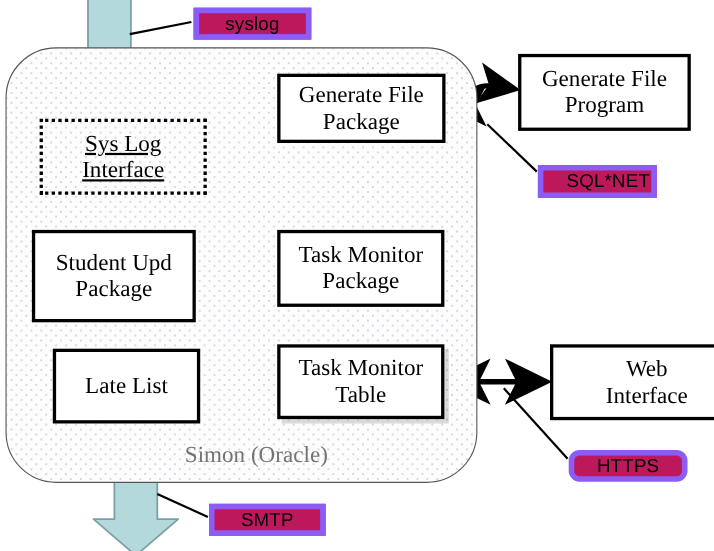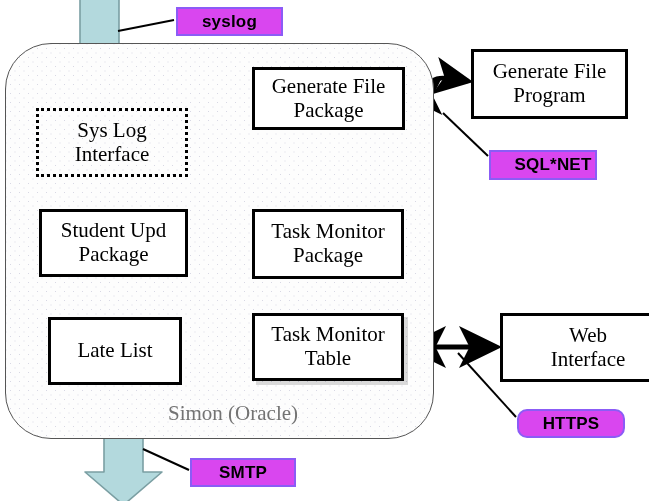--- a/index.html
+++ b/index.html
@@ -35,37 +35,38 @@
     text-align: center;
     font-family: "Liberation Serif", serif;
     font-size: 21px;
     line-height: 1.12;
     color: #000000;
     z-index: 5;
   }
   .node.dotted {
     border: 3px dotted #000000;
     background: transparent;
+    text-decoration: underline;
   }
   .node.shadowed {
     box-shadow: 4px 4px 0 rgba(0,0,0,0.14);
   }
   .node .txt { display: block; padding: 0 4px; }
   
   .proto {
     position: absolute;
     box-sizing: border-box;
-    background: #d946ef;
-    border: 2px solid #8b5cf6;
+    background: #be185d;
+    border: 5px solid #8b5cf6;
     display: flex;
     align-items: center;
     justify-content: center;
     font-family: "Liberation Sans", sans-serif;
     font-size: 17px;
-    font-weight: 700;
+    font-weight: 400;
     color: #000000;
     letter-spacing: 0.2px;
     z-index: 8;
   }
   
   #container-region {
     position: absolute;
     left: 5px;
     top: 43px;
     width: 429px;
@@ -149,21 +150,21 @@
     </span>
   </div>
 
   <div class="node" style="left:252px; top:67px; width:153px; height:63px;">
     <span class="txt">
       <span>Generate File</span><br>
       <span>Package</span>
     </span>
   </div>
 
-  <div class="node" style="left:29px; top:209px; width:149px; height:68px;margin-left:10px;">
+  <div class="node" style="left:29px; top:209px; width:149px; height:84px;">
     <span class="txt">
       <span>Student Upd</span><br>
       <span>Package</span>
     </span>
   </div>
 
   <div class="node" style="left:252px; top:209px; width:152px; height:70px;">
     <span class="txt">
       <span>Task Monitor</span><br>
       <span>Package</span>

